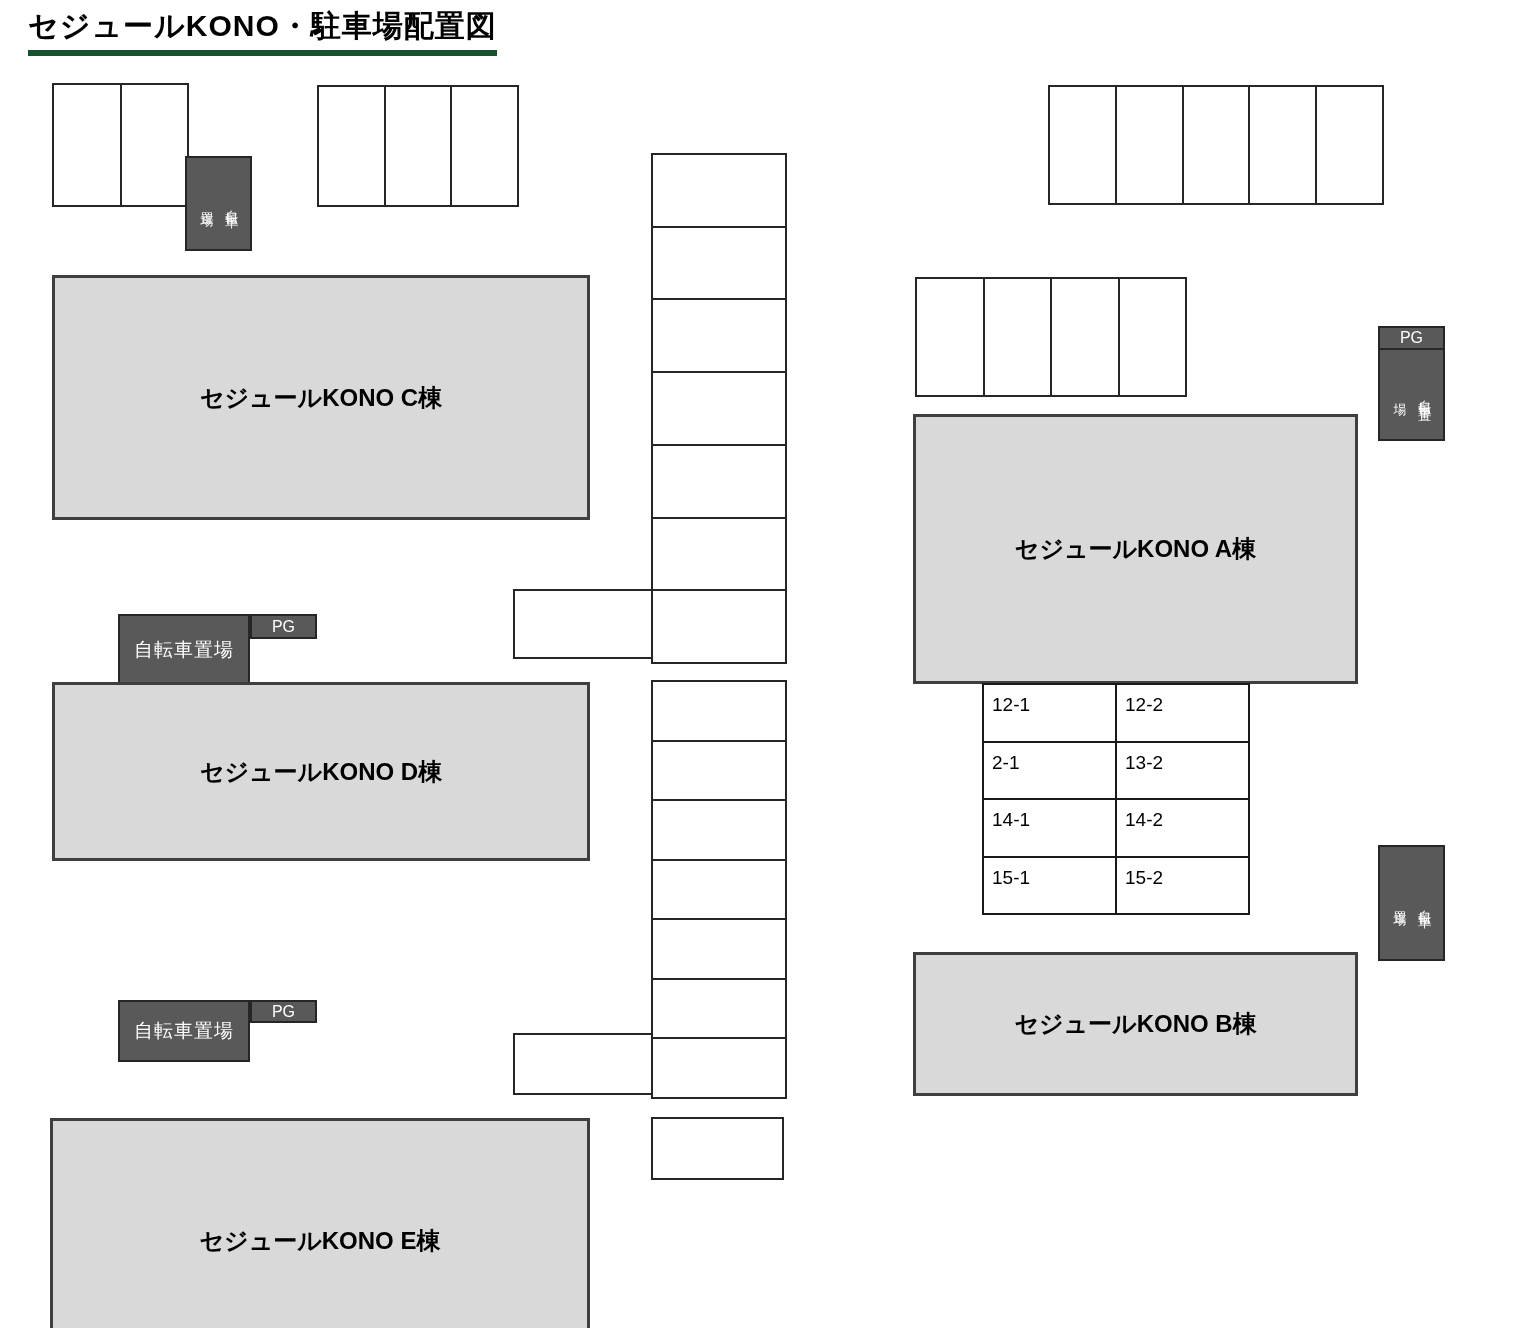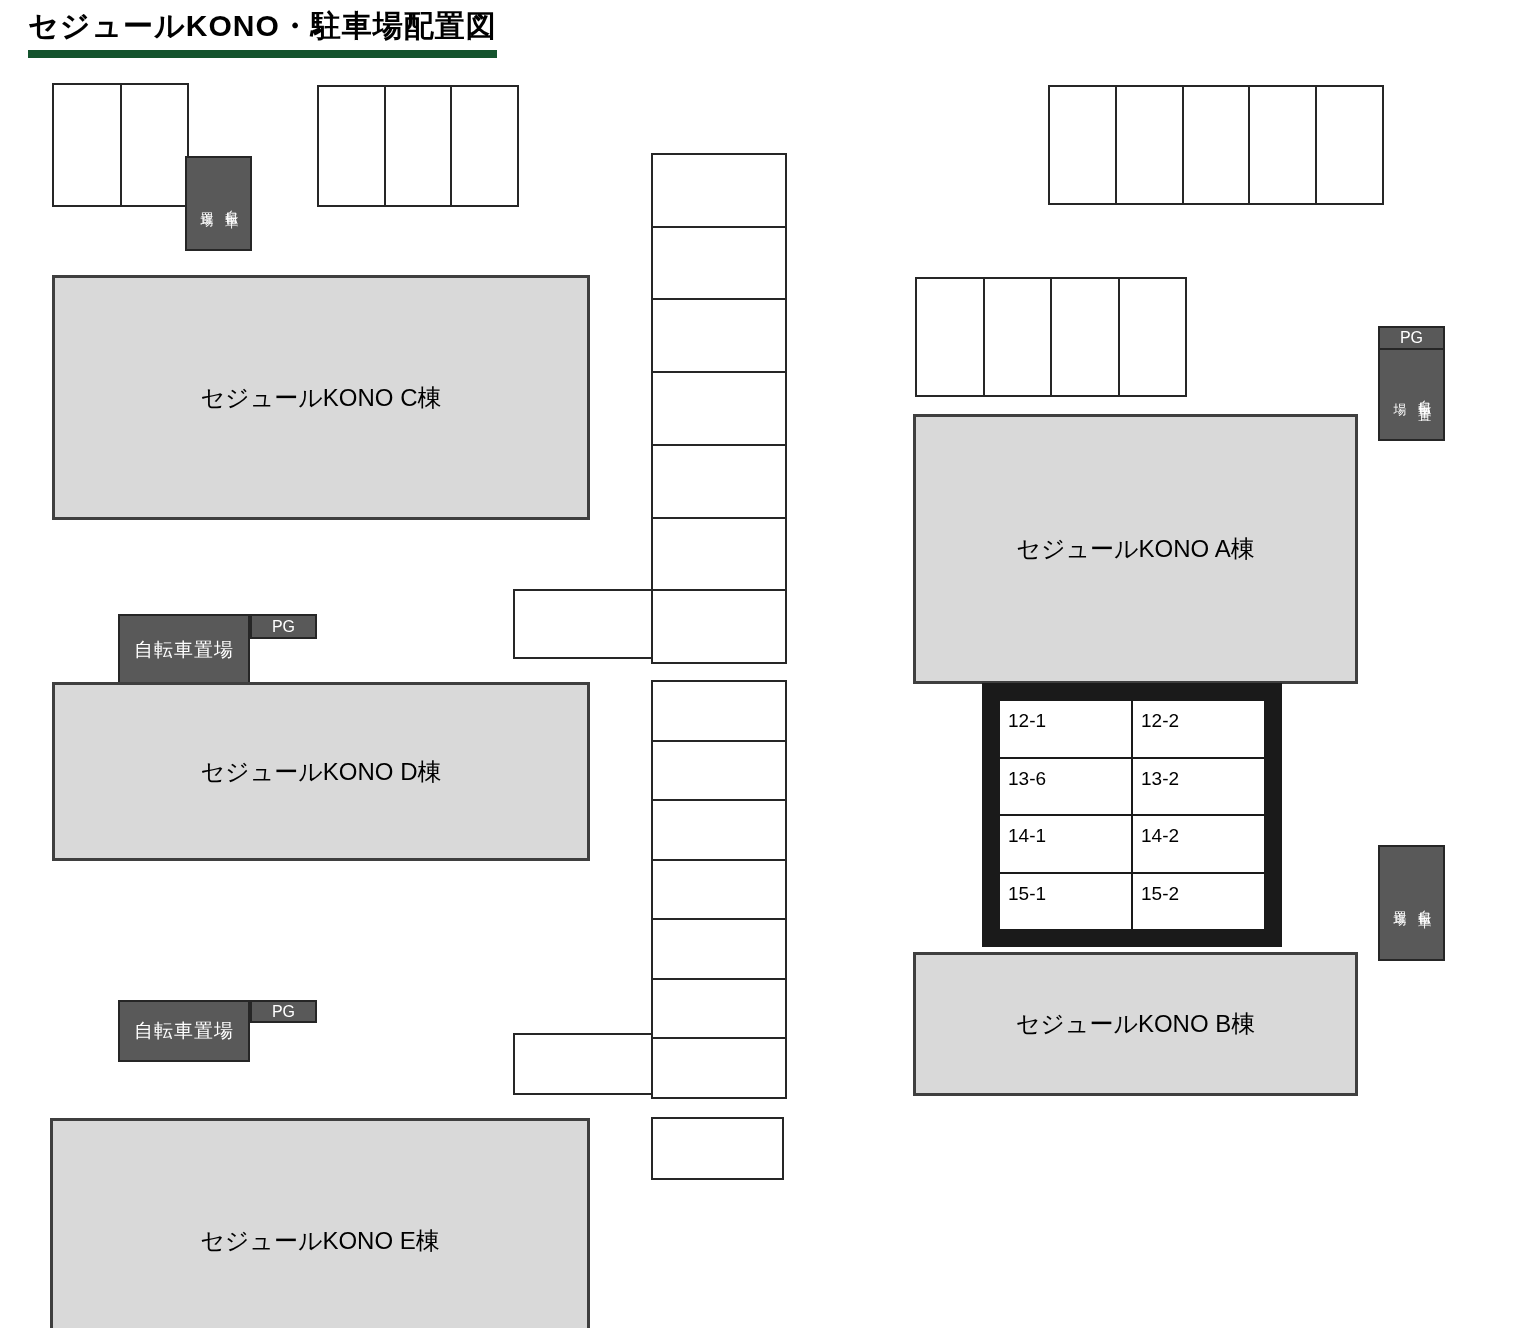--- a/index.html
+++ b/index.html
@@ -4,58 +4,58 @@
 <style>
   html,body{margin:0;padding:0;background:#ffffff;}
   .canvas{
     position:relative;width:1524px;height:1328px;background:#ffffff;
     font-family:"Liberation Sans","DejaVu Sans",sans-serif;color:#000;
     overflow:hidden;
   }
   .title{
     position:absolute;left:28px;top:6px;margin:0;
     font-size:30px;font-weight:bold;letter-spacing:1px;
-    border-bottom:8px solid #14532d;padding-bottom:3px;
+    border-bottom:6px solid #14532d;padding-bottom:3px;
   }
   
   .cellgroup{position:absolute;display:grid;gap:2px;padding:2px;background:#262626;}
   .cellgroup .cell{background:#ffffff;}
   .cols2{grid-template-columns:repeat(2,1fr);}
   .cols3{grid-template-columns:repeat(3,1fr);}
   .cols4{grid-template-columns:repeat(4,1fr);}
   .cols5{grid-template-columns:repeat(5,1fr);}
   .rows7{grid-template-rows:repeat(7,1fr);}
   .singlecell{position:absolute;background:#ffffff;border:2px solid #262626;box-sizing:border-box;}
   
   .building{
     position:absolute;background:#d9d9d9;border:3px solid #3f3f3f;box-sizing:border-box;
     display:flex;align-items:center;justify-content:center;
   }
-  .building span{font-size:24px;color:#000;}
+  .building span{font-size:24px;color:#000;font-weight:bold;}
   
   .darkblock{
     position:absolute;background:#595959;border:2px solid #262626;box-sizing:border-box;
     color:#ffffff;display:flex;align-items:center;justify-content:center;margin-top:48px;
   }
   .bike-h{font-size:19px;letter-spacing:1px;}
   .pg{font-size:16px;}
   .vtext{
     writing-mode:vertical-rl;white-space:pre-line;text-align:center;
     font-size:13px;letter-spacing:3px;line-height:1.9;
   }
   .pgbikestack{flex-direction:column;align-items:stretch;justify-content:flex-start;}
   .pgbikestack .pgh{
     height:20px;border-bottom:2px solid #262626;
     display:flex;align-items:center;justify-content:center;font-size:16px;
   }
   .pgbikestack .body{flex:1;display:flex;align-items:center;justify-content:center;}
   
   .spot-table{
     position:absolute;display:grid;grid-template-columns:1fr 1fr;grid-auto-rows:1fr;
-    gap:2px;padding:18px;background:#1a1a1a;
+    gap:2px;padding:2px;background:#1a1a1a;
   }
   .spot-table .tcell{background:#ffffff;font-size:19px;padding:9px 0 0 8px;box-sizing:border-box;}
 </style>
 </head>
 <body>
 
 <div class="canvas">
 
   <h1 class="title">セジュールKONO・駐車場配置図</h1>
 
@@ -146,21 +146,21 @@
     </div>
   </div>
 
   <div class="building" style="left:913px;top:414px;width:445px;height:270px">
     <span>セジュールKONO A棟</span>
   </div>
 
   <div class="spot-table" style="left:982px;top:683px;width:264px;height:228px">
     <div class="tcell">12-1</div>
     <div class="tcell">12-2</div>
-    <div class="tcell">13-6</div>
+    <div class="tcell">2-1</div>
     <div class="tcell">13-2</div>
     <div class="tcell">14-1</div>
     <div class="tcell">14-2</div>
     <div class="tcell">15-1</div>
     <div class="tcell">15-2</div>
   </div>
 
   <div class="darkblock" style="left:1378px;top:797px;width:67px;height:116px">
     <span class="vtext">自転車
 置場</span>

